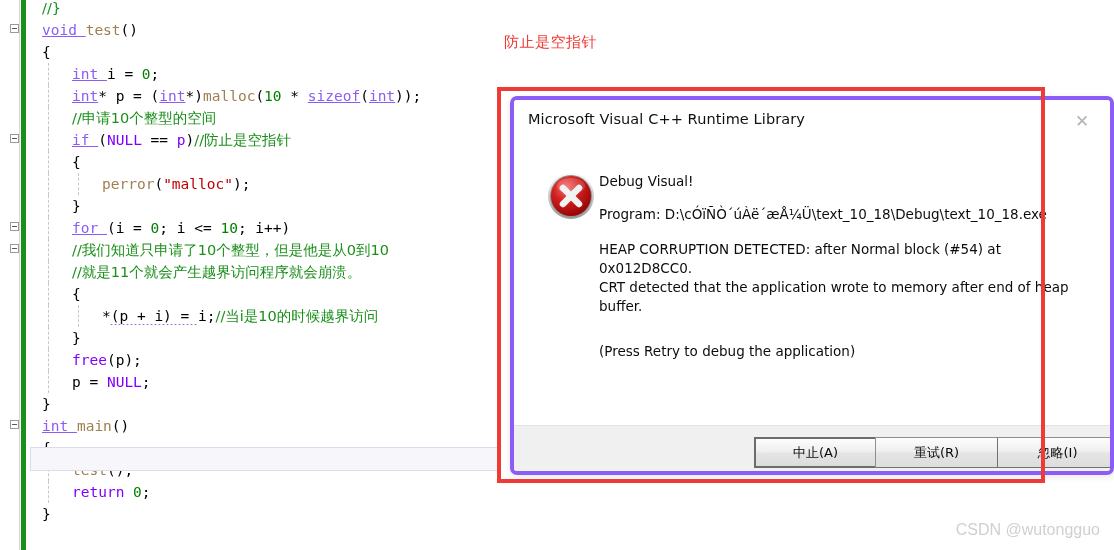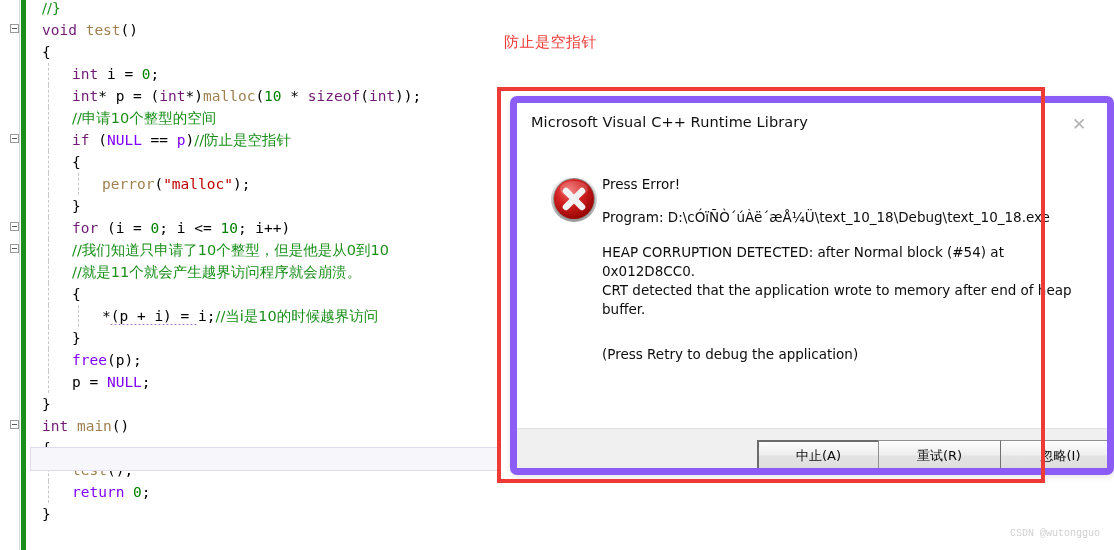--- a/index.html
+++ b/index.html
@@ -41,21 +41,21 @@
     width: 472px;
     font-family: "DejaVu Sans Mono", "Liberation Mono", monospace;
     font-size: 14.5px;
     line-height: 22px;
     white-space: pre;
     color: #000000;
   }
   .ln { position: relative; height: 22px; }
   .ln .txt { display: inline-block; padding-left: 14px; }
   
-  .kw  { color: #701a75; }  
+  .kw  { color: #8b5cf6; text-decoration: underline; }  
   .kw2 { color: #8000ff; }  
   .fn  { color: #a08050; }  
   .num { color: #008000; }  
   .str { color: #c00000; }  
   .cmt { color: #1a8f1a; font-family: "DejaVu Sans", sans-serif; }
   .pun { color: #000000; }
   .id  { color: #000000; }
 
   
   .outline {
@@ -123,21 +123,21 @@
     letter-spacing: .5px;
     z-index: 31;
   }
 
   
   #dialog {
     position: absolute;
     left: 510px; top: 96px;
     width: 604px; height: 379px;
     background: #ffffff;
-    border: 7px solid #8b5cf6;
+    border: 4px solid #8b5cf6;
     border-radius: 7px;
     box-sizing: border-box;
     z-index: 20;
     box-shadow: 0 2px 7px rgba(0,0,0,.10);
     overflow: hidden;
   }
   #dlg-titlebar {
     position: relative;
     height: 44px;
     background: #ffffff;
@@ -218,22 +218,22 @@
     line-height: 27px;
   }
   #btn-abort  { left: 240px; }
   #btn-retry  { left: 361px; }
   #btn-ignore { left: 482px; }
 
   
   #watermark {
     position: absolute;
     right: 14px; bottom: 11px;
-    font-family: Liberation Mono, monospace;
-    font-size: 10px;
+    font-family: Liberation Sans, sans-serif;
+    font-size: 16px;
     color: #d0d0d0;
     z-index: 40;
   }
 </style>
 </head>
 <body>
 
 <div id="editor">
   <div id="editor-left-rule"></div>
   <div id="change-bar"></div>
@@ -268,21 +268,21 @@
       <circle cx="24" cy="24" r="21" fill="#8f8f8f"></circle>
       <circle cx="24" cy="24" r="20" fill="url(#gshine)"></circle>
       <ellipse cx="24" cy="14" rx="14" ry="8" fill="#ffffff" opacity="0.17"></ellipse>
       <g stroke="#f2f2f2" stroke-width="6.5" stroke-linecap="round">
         <line x1="16" y1="16" x2="32" y2="32"></line>
         <line x1="32" y1="16" x2="16" y2="32"></line>
       </g>
     </svg>
 
     <div id="msg-block">
-      <p class="msg-p tight">Press Error!</p>
+      <p class="msg-p tight">Debug Visual!</p>
       <p class="msg-p">Program: D:\cÓïÑÒ´úÀë´æÅ¼Ü\text_10_18\Debug\text_10_18.exe</p>
       <p class="msg-p" style="white-space:pre-line">HEAP CORRUPTION DETECTED: after Normal block (#54) at 0x012D8CC0.
 CRT detected that the application wrote to memory after end of heap buffer.</p>
       <p class="msg-p gap">(Press Retry to debug the application)</p>
     </div>
   </div>
 
   <div id="dlg-sep"></div>
   <div id="dlg-footer">
     <div class="dlg-btn default" id="btn-abort">中止(A)</div>

